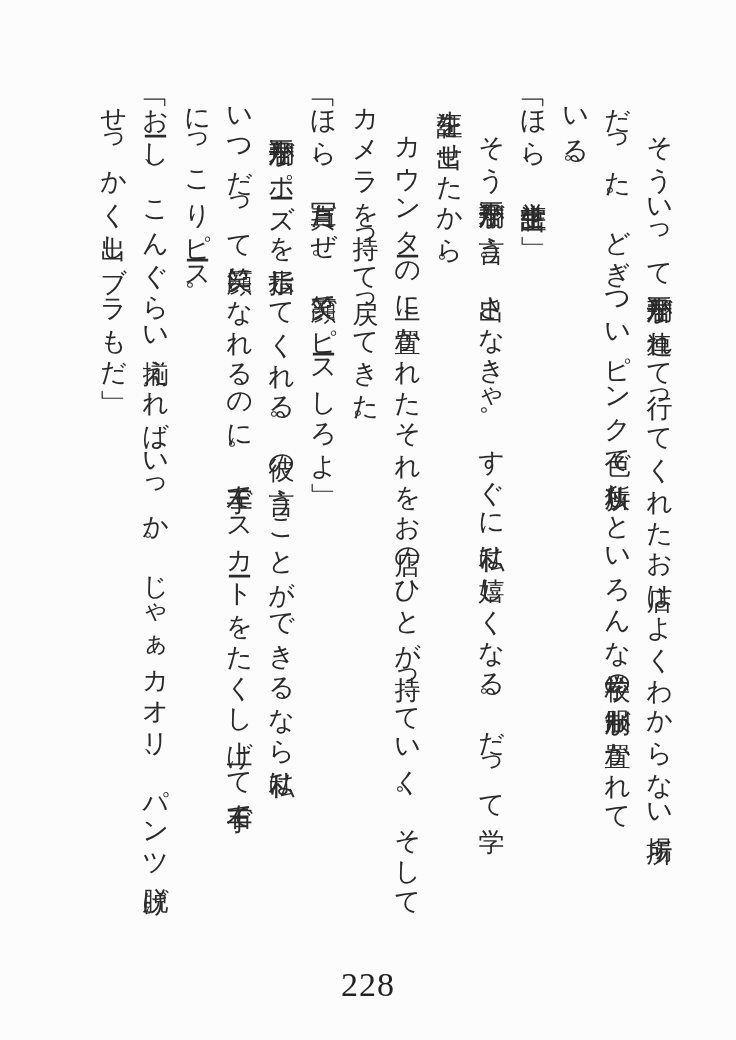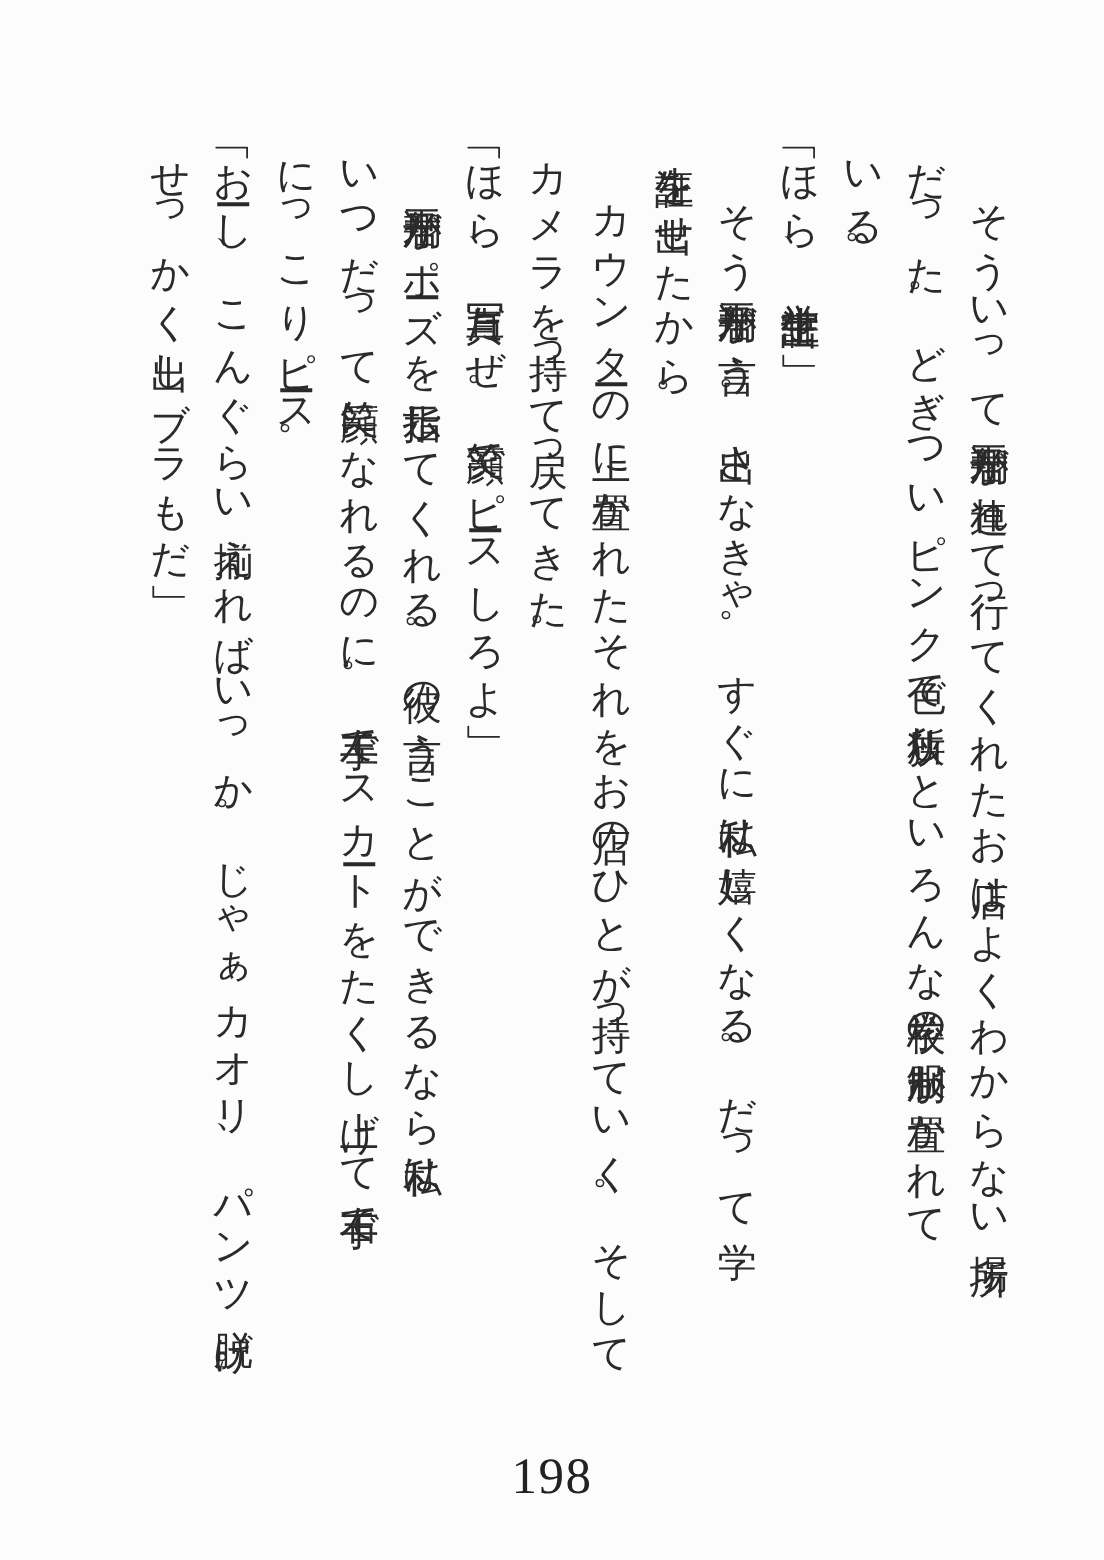--- a/index.html
+++ b/index.html
@@ -65,15 +65,15 @@
     <div class="text-line indent">カウンターの上に置かれたそれをお店のひとが持っていく。そして</div>
     <div class="text-line">カメラを持って戻ってきた。</div>
     <div class="text-line">「ほら、写真だぜ。笑顔でピースしろよ」</div>
     <div class="text-line indent">翔平君がポーズを指示してくれる。彼の言うことができるなら私は</div>
     <div class="text-line">いつだって笑顔になれるのに。左手でスカートをたくし上げて右手で</div>
     <div class="text-line">にっこりピース。</div>
     <div class="text-line">「おーし、こんぐらい揃えればいっか。じゃぁカオリ、パンツ脱げ。</div>
     <div class="text-line">せっかく出しブラもだ」</div>
   </div>
 
-  <div class="page-number">198</div>
+  <div class="page-number">228</div>
 
 </div>
 
 </body></html>

